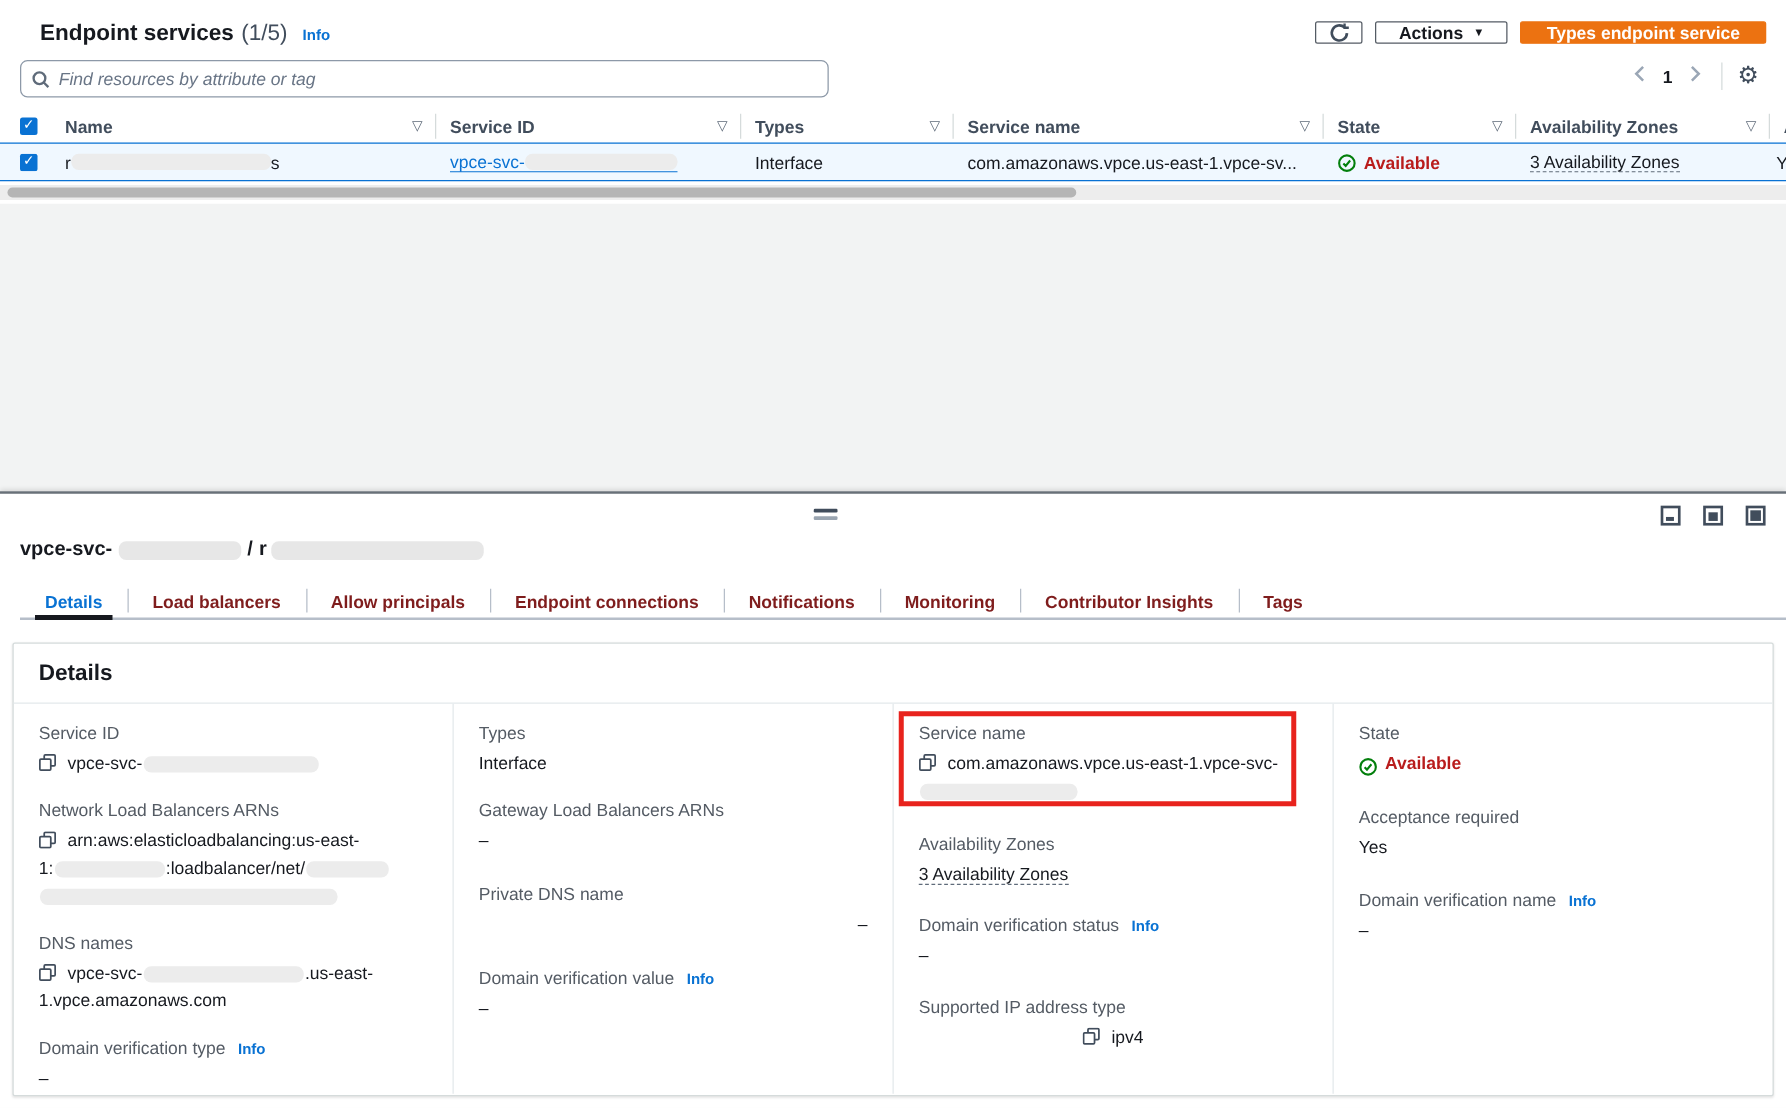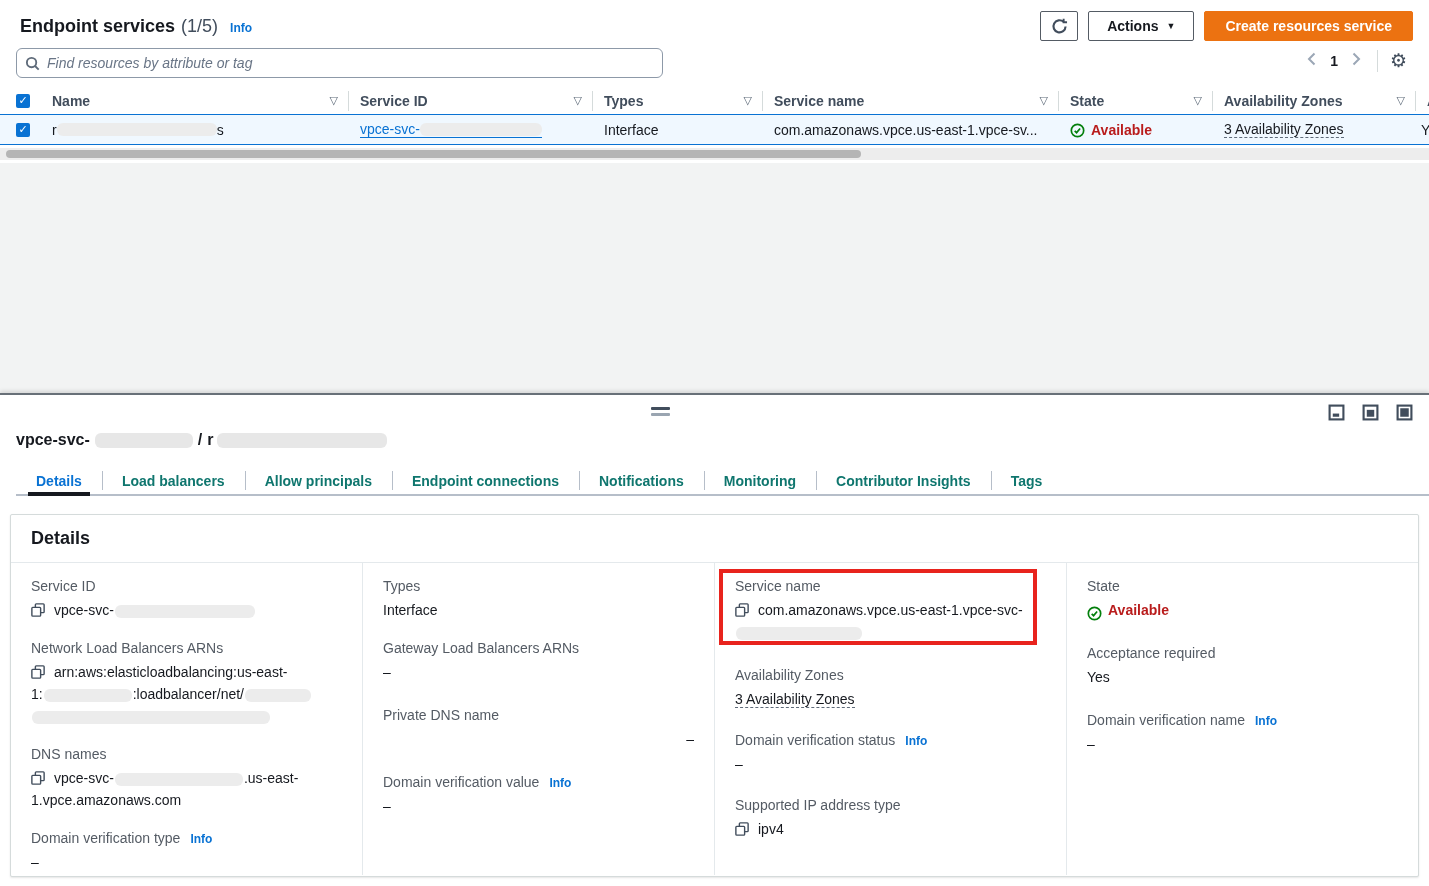--- a/index.html
+++ b/index.html
@@ -5,27 +5,27 @@
   * { box-sizing: border-box; margin: 0; padding: 0; }
   html,body { width: 1429px; height: 886px; overflow: hidden; }
   body {
     font-family: "Liberation Sans", "DejaVu Sans", sans-serif;
     font-size: 14px; color: #16191f; background: #fff; position: relative;
   }
 
   
   .top-section { position: absolute; top:0; left:0; width:1429px; height:163px; background:#fff; }
 
-  .header-row { display:flex; align-items:center; padding:10px 16px 4px 20px; height:46px; }
+  .header-row { display:flex; align-items:center; padding:10px 16px 4px 32px; height:46px; }
   .title-group { display:flex; align-items:baseline; gap:6px; }
   .page-title { font-size:18px; font-weight:bold; color:#16191f; }
   .page-count { font-size:18px; font-weight:normal; color:#414d5c; }
   .info-link { font-size:12px; font-weight:bold; color:#0972d3; cursor:pointer; margin-left:6px; }
   .header-actions { margin-left:auto; display:flex; align-items:stretch; gap:10px; }
-  .btn { border:1px solid #545b64; background:#fff; border-radius:2px; height:30px;
+  .btn { border:1px solid #545b64; background:#fff; border-radius:2px; height:18px;
          display:flex; align-items:center; justify-content:center; font-size:14px;
          font-weight:bold; color:#16191f; padding:0 18px; cursor:pointer; }
   .btn-icon { width:38px; padding:0; }
   .btn-primary { background:#ec7211; border-color:#ec7211; color:#fff; padding:0 20px; }
   .caret-down { font-size:9px; margin-left:8px; color:#16191f; }
 
   .toolbar-row { display:flex; align-items:flex-start; padding:2px 22px 0 16px; height:34px; }
   .search-box { width:647px; height:30px; border:1px solid #8d99a8; border-radius:6px;
                 display:flex; align-items:center; padding:0 8px; background:#fff; }
   .search-box input { border:none; outline:none; flex:1; font-size:14px; font-style:italic;
@@ -76,21 +76,21 @@
   .panel-icons { position:absolute; right:16px; top:9px; display:flex; gap:17px; }
   .panel-icon-btn { background:none; border:none; padding:0; display:flex; cursor:pointer; }
 
   .panel-title { position:absolute; left:16px; top:36px; font-size:16px; font-weight:bold; color:#16191f;
                  display:flex; align-items:center; gap:5px; white-space:nowrap; }
   .panel-title .redact { height:15px; }
 
   .tabs { position:absolute; left:16px; right:0; top:72px; height:29px; display:flex;
           border-bottom:2px solid #b6bec9; }
   .tab { position:relative; padding:0 20px; display:flex; align-items:center; font-weight:bold;
-         font-size:14px; color:#0f766e; cursor:pointer; }
+         font-size:14px; color:#7f1d1d; cursor:pointer; }
   .tab:not(:first-child)::before { content:""; position:absolute; left:0; top:4px; width:1px; height:19px; background:#b6bec9; }
   .tab.active { color:#0972d3; }
   .tab.active::after { content:""; position:absolute; left:12px; right:12px; bottom:-2px; height:4px; background:#16191f; }
 
   
   .card { position:absolute; left:10px; right:10px; top:119px; bottom:9px; background:#fff;
           border:1px solid #d5dbdb; border-radius:2px; box-shadow:0 1px 2px rgba(0,0,0,0.10); }
   .card-header { padding:13px 20px; font-size:18px; font-weight:bold; color:#16191f;
                  border-bottom:1px solid #e4e9ec; }
   .card-body { display:flex; align-items:stretch; height:calc(100% - 49px); }
@@ -124,21 +124,21 @@
           <svg width="17" height="17" viewBox="0 0 16 16" fill="none" stroke="#414d5c" stroke-width="2">
             <path d="M13.7 8 A5.7 5.7 0 1 1 11.8 3.6"></path>
             <path d="M11.9 0.8 v3.2 h3.2" stroke-width="1.8"></path>
           </svg>
         </span>
       </button>
       <button class="btn">
         <span>Actions</span>
         <span class="caret-down">▼</span>
       </button>
-      <button class="btn btn-primary">Create resources service</button>
+      <button class="btn btn-primary">Types endpoint service</button>
     </div>
   </div>
 
   <div class="toolbar-row">
     <div class="search-box">
       <span class="search-icon">
         <svg width="15" height="15" viewBox="0 0 16 16" fill="none" stroke="#5f6b7a" stroke-width="2">
           <circle cx="7" cy="7" r="5"></circle>
             <path d="M10.7 10.7 L14.6 14.6"></path>
         </svg>
@@ -405,21 +405,21 @@
             <span class="dashed-link">3 Availability Zones</span>
           </div>
         </div>
         <div class="field" style="margin-top:22px;">
           <div class="f-label">
             <span>Domain verification status</span>
             <span class="info-link">Info</span>
           </div>
           <div class="f-value">–</div>
         </div>
-        <div class="field" style="margin-top:22px;">
+        <div class="field" style="margin-top:22px;text-align:center;">
           <div class="f-label">
               <span>Supported IP address type</span>
             </div>
           <div class="f-value">
             <span class="copy-icon">
               <svg width="14" height="14" viewBox="0 0 16 16">
                   <rect x="5" y="1" width="10" height="10" rx="1" fill="none" stroke="#414d5c" stroke-width="1.6"></rect>
                   <rect x="1" y="5" width="10" height="10" rx="1" fill="#fff" stroke="#414d5c" stroke-width="1.6"></rect>
                 </svg>
             </span><span>ipv4</span>

